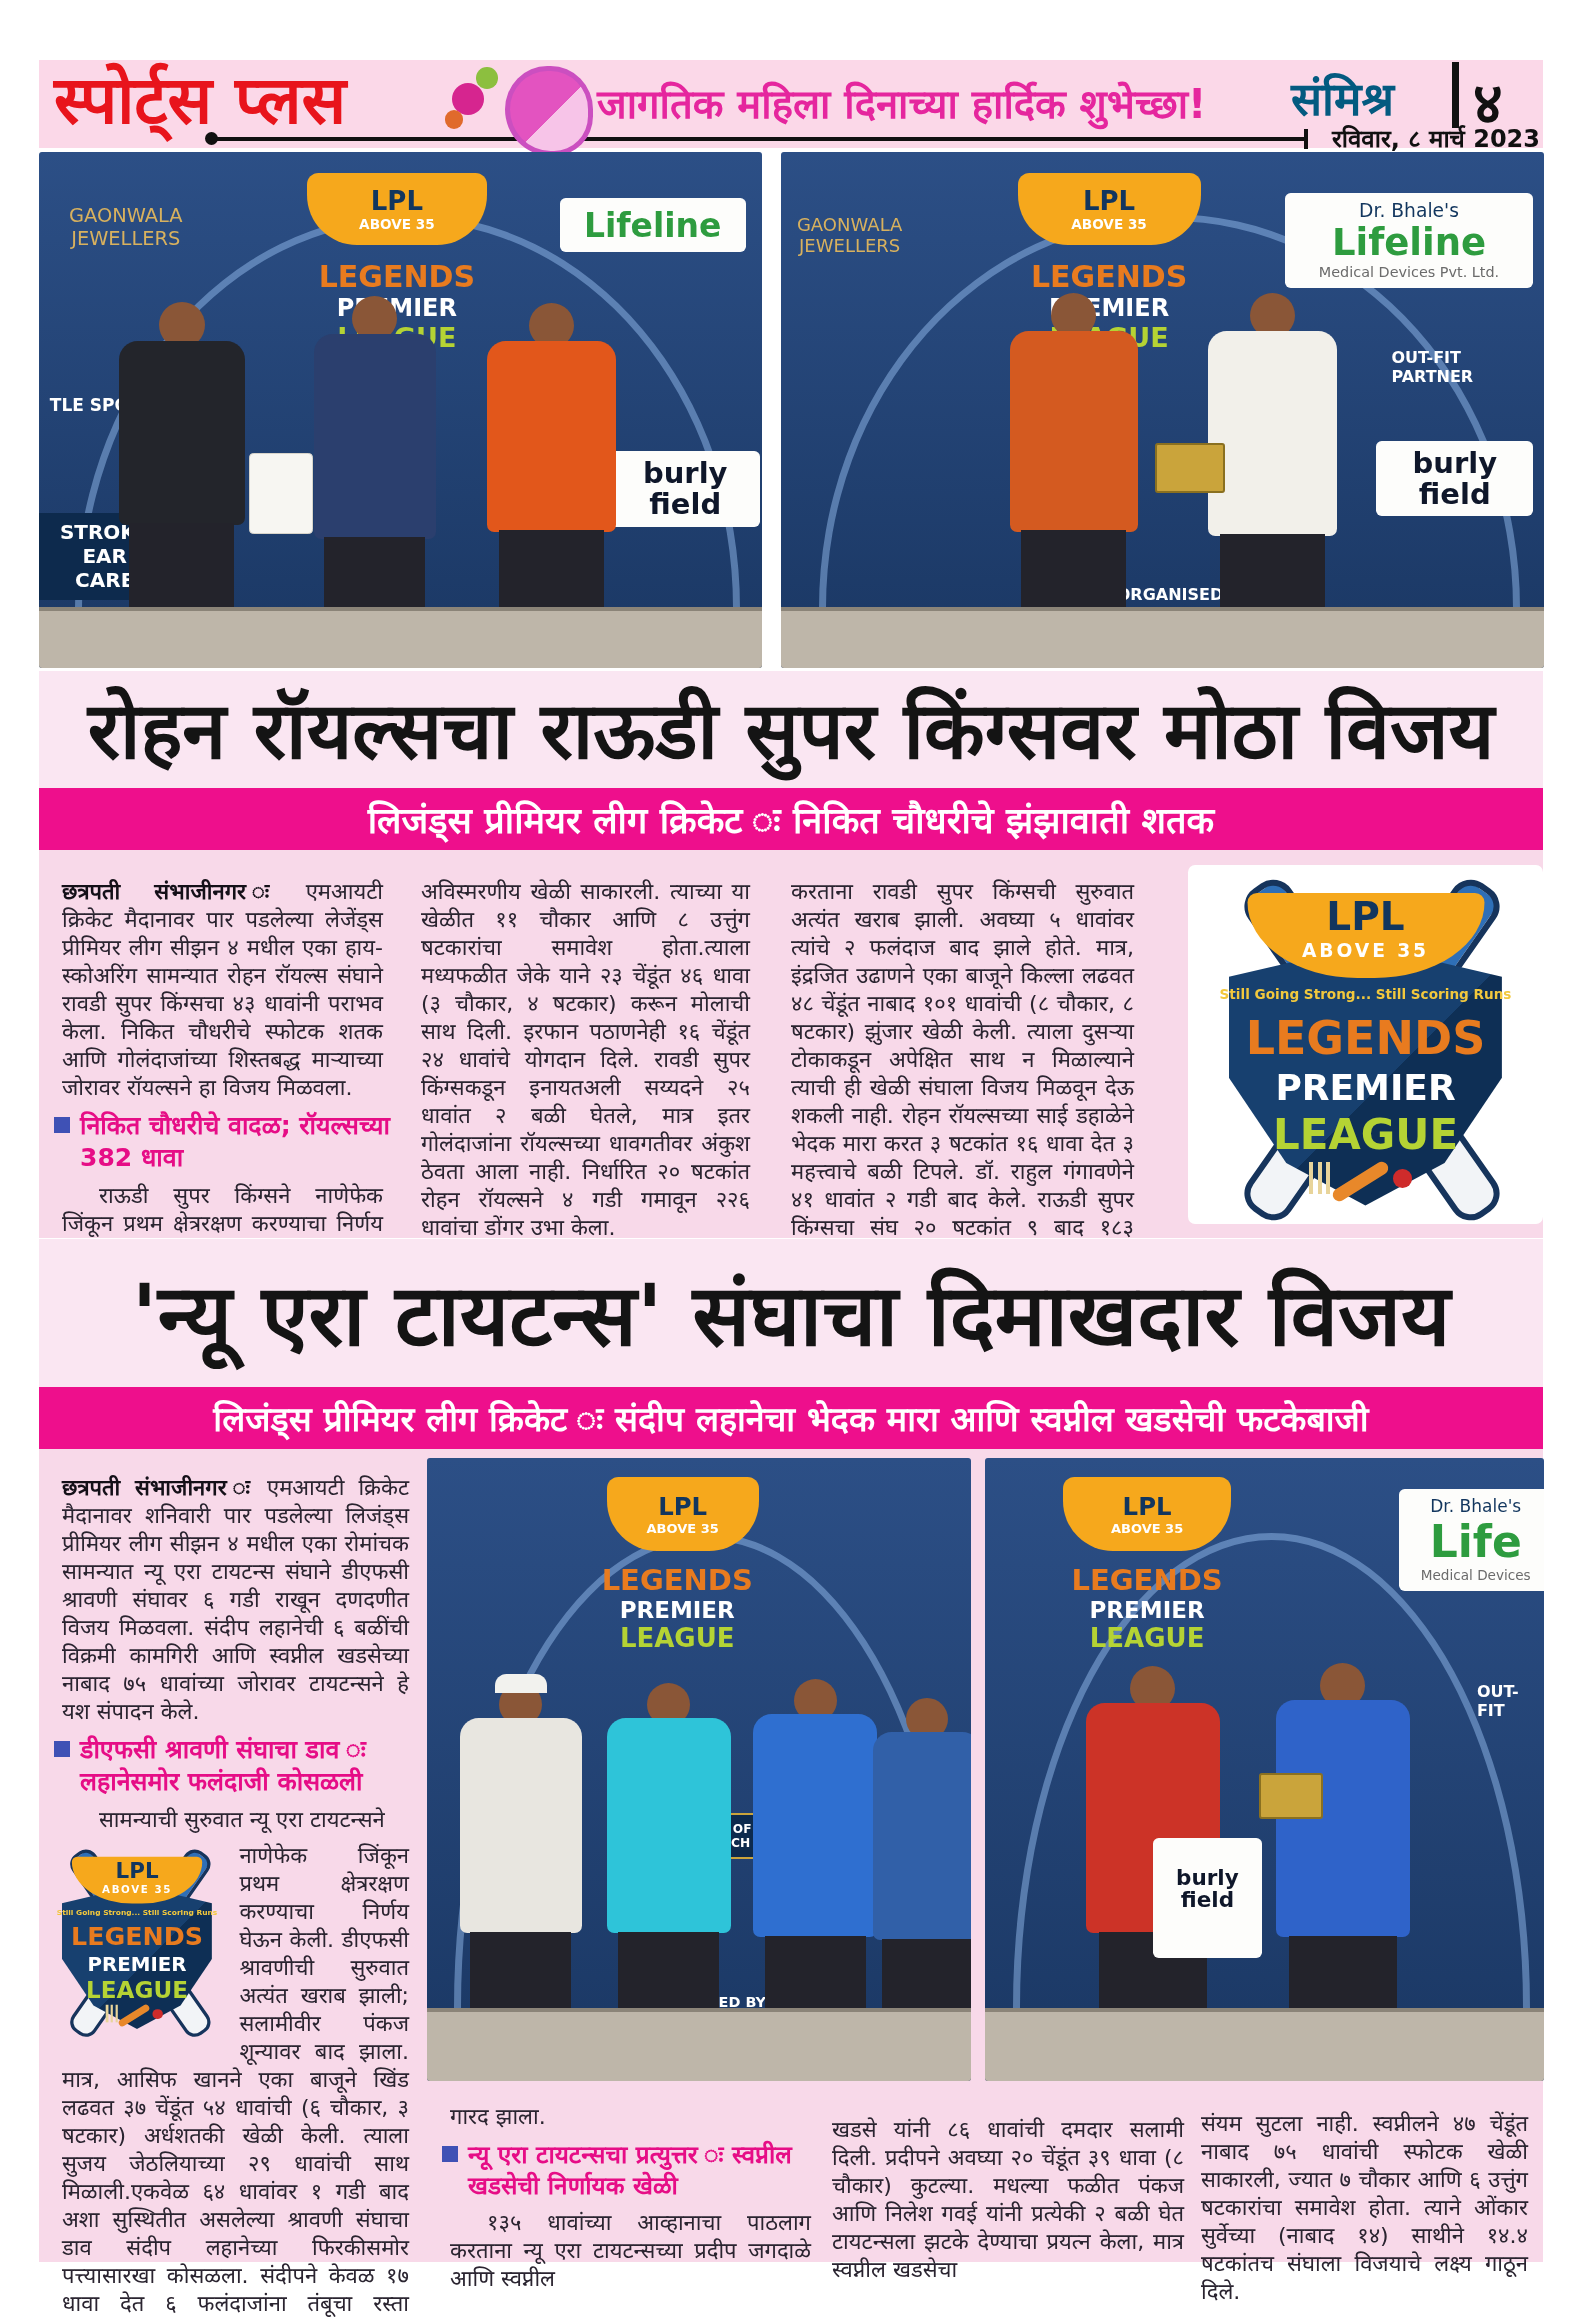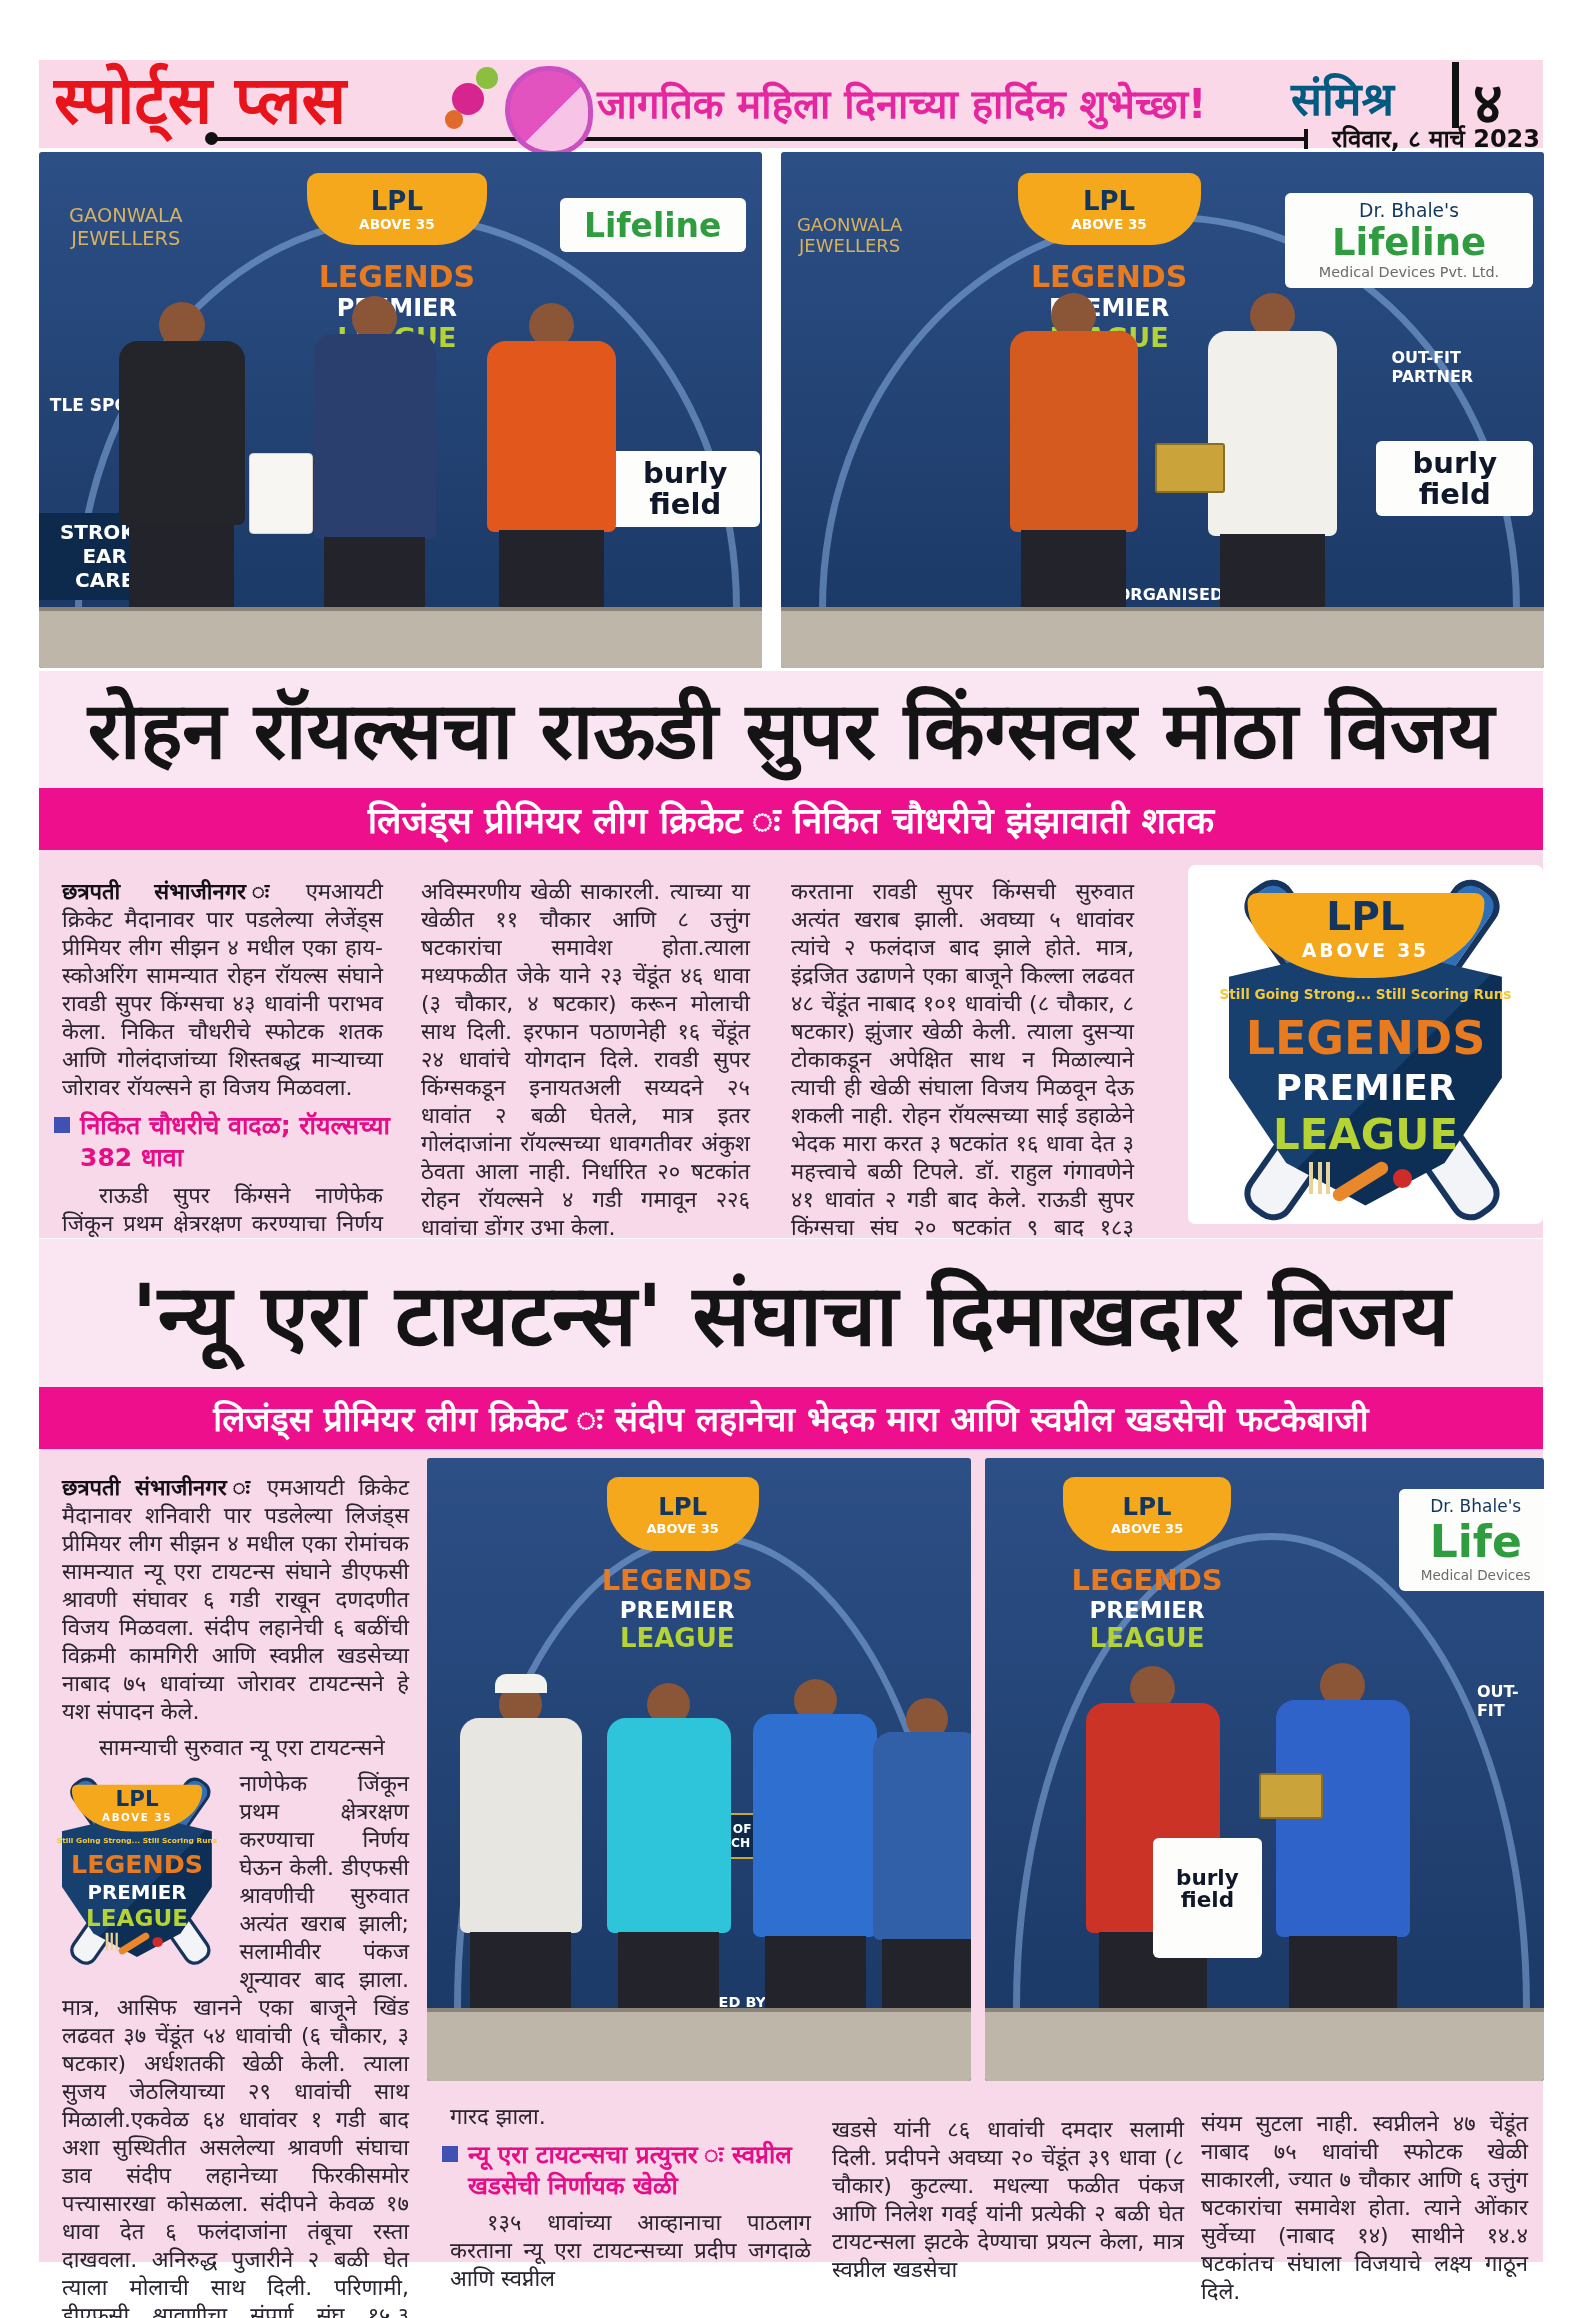--- a/index.html
+++ b/index.html
@@ -215,20 +215,24 @@
 
   <div class="abs pinkbg" style="left:39px;top:1239px;width:1504px;height:1023px;"></div>
   <div class="abs lightband" style="left:39px;top:1239px;width:1504px;height:149px;"></div>
   <div class="abs headline" style="left:39px;top:1258px;width:1504px;font-size:85px;line-height:115px;">'न्यू एरा टायटन्स' संघाचा दिमाखदार विजय</div>
   <div class="abs magbar" style="left:39px;top:1387px;width:1504px;height:62px;">
     <span style="font-size:34px;">लिजंड्स प्रीमियर लीग क्रिकेट ः संदीप लहानेचा भेदक मारा आणि स्वप्नील खडसेची फटकेबाजी</span>
   </div>
 
   <div class="abs" style="left:54px;top:1466px;width:363px;height:790px;">
     <p class="body"><span class="dateline">छत्रपती संभाजीनगर ः</span><span>एमआयटी क्रिकेट मैदानावर शनिवारी पार पडलेल्या लिजंड्स प्रीमियर लीग सीझन ४ मधील एका रोमांचक सामन्यात न्यू एरा टायटन्स संघाने डीएफसी श्रावणी संघावर ६ गडी राखून दणदणीत विजय मिळवला. संदीप लहानेची ६ बळींची विक्रमी कामगिरी आणि स्वप्नील खडसेच्या नाबाद ७५ धावांच्या जोरावर टायटन्सने हे यश संपादन केले.</span></p>
+    <div class="colsub">
+        <span class="sq"></span>
+        <span>डीएफसी श्रावणी संघाचा डाव ः लहानेसमोर फलंदाजी कोसळली</span>
+      </div>
     <p class="body ind">सामन्याची सुरुवात न्यू एरा टायटन्सने</p>
     <div>
       <div class="logo-float">
         <div style="transform:scale(0.55);transform-origin:0 0;">
           <div class="lpl">
             <div class="bat b1"></div>
             <div class="bat b2"></div>
             <div class="shield"></div>
             <div class="ribbon">
               <div class="t-lpl">LPL</div>

